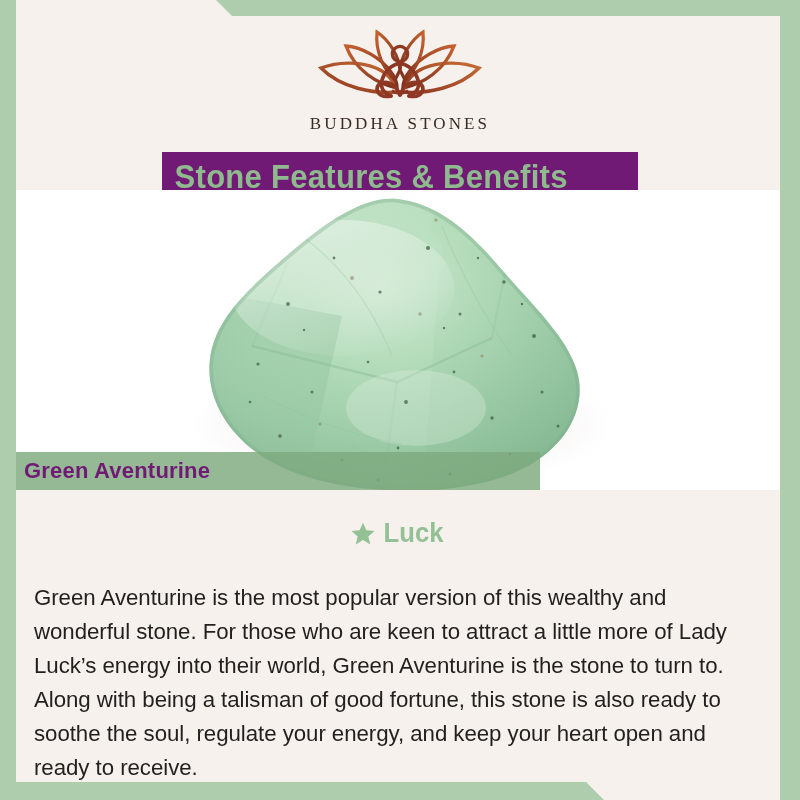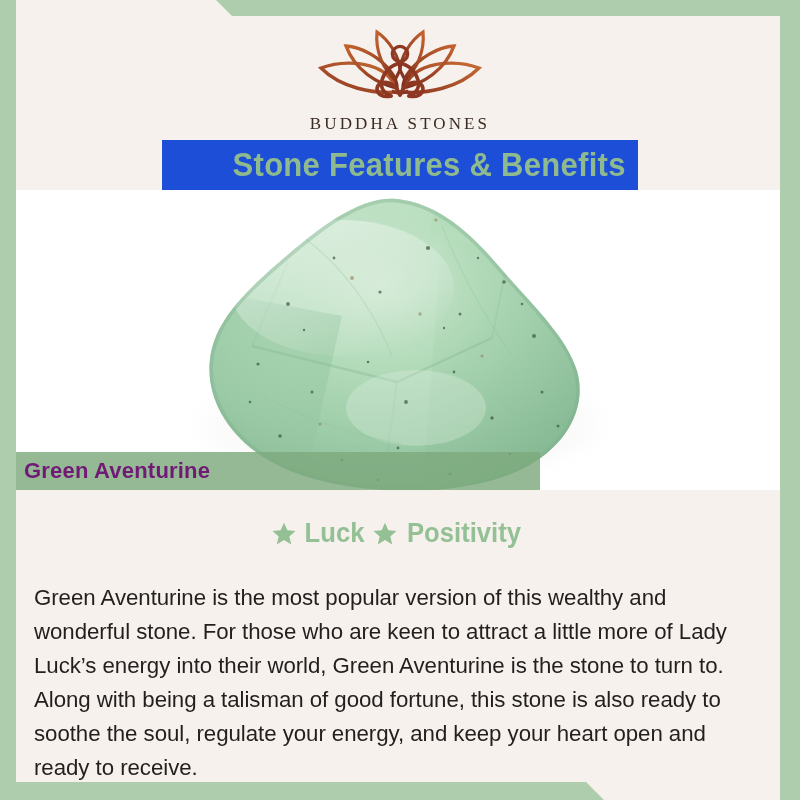--- a/index.html
+++ b/index.html
@@ -47,24 +47,24 @@
     margin-top:4px;
     font-family:"Liberation Serif", serif;
     font-size:17px;
     letter-spacing:3.1px;
     color:#3a2a22;
     font-weight:400;
   }
 
   
   .title-band{
-    position:absolute;left:162px;top:140px;
+    position:absolute;left:162px;top:152px;
     width:476px;height:50px;
-    background:#1d4ed8;
-    display:flex;align-items:center;justify-content:flex-end;
+    background:#701a75;
+    display:flex;align-items:center;justify-content:flex-start;
   }
   .title-text{
     font-family:"Liberation Sans Narrow","Liberation Sans",sans-serif;
     font-weight:bold;
     font-size:33px;
     color:#8fba8e;
     letter-spacing:.3px;
     white-space:nowrap;
     transform:scaleX(.94);
   }
@@ -297,23 +297,17 @@
     <span class="label-text">Green Aventurine</span>
   </div>
 
   <div class="benefits">
     <div class="benefit">
       <svg class="star" width="26" height="26" viewBox="0 0 24 24">
         <path d="M12 1.6 L15.1 8.6 L22.6 9.3 L16.9 14.2 L18.7 21.6 L12 17.6 L5.3 21.6 L7.1 14.2 L1.4 9.3 L8.9 8.6 Z" fill="#93c094"></path>
       </svg>
       <span class="benefit-label">Luck</span>
     </div>
-    <div class="benefit">
-      <svg class="star" width="26" height="26" viewBox="0 0 24 24">
-        <path d="M12 1.6 L15.1 8.6 L22.6 9.3 L16.9 14.2 L18.7 21.6 L12 17.6 L5.3 21.6 L7.1 14.2 L1.4 9.3 L8.9 8.6 Z" fill="#93c094"></path>
-      </svg>
-      <span class="benefit-label">Positivity</span>
-    </div>
   </div>
 
   <p class="body-copy">Green Aventurine is the most popular version of this wealthy and wonderful stone. For those who are keen to attract a little more of Lady Luck’s energy into their world, Green Aventurine is the stone to turn to. Along with being a talisman of good fortune, this stone is also ready to soothe the soul, regulate your energy, and keep your heart open and ready to receive.</p>
 
 </div>
 
 </body></html>

